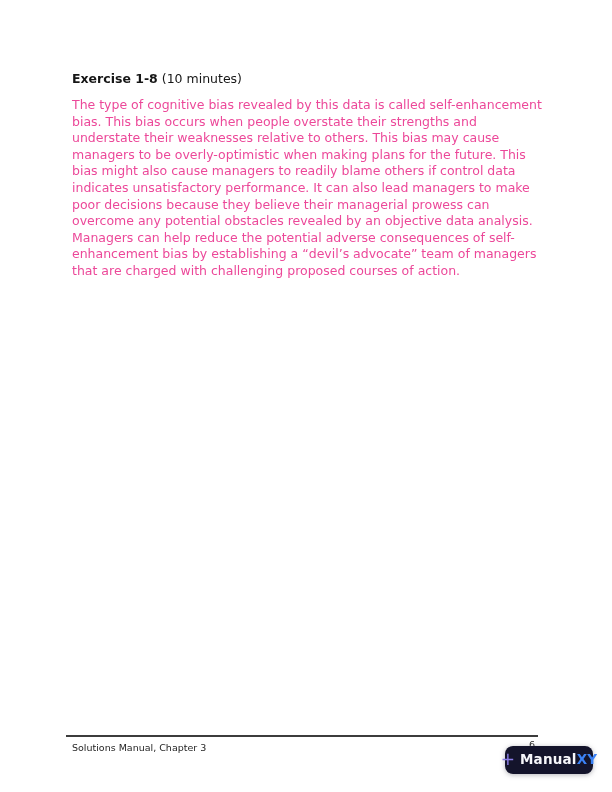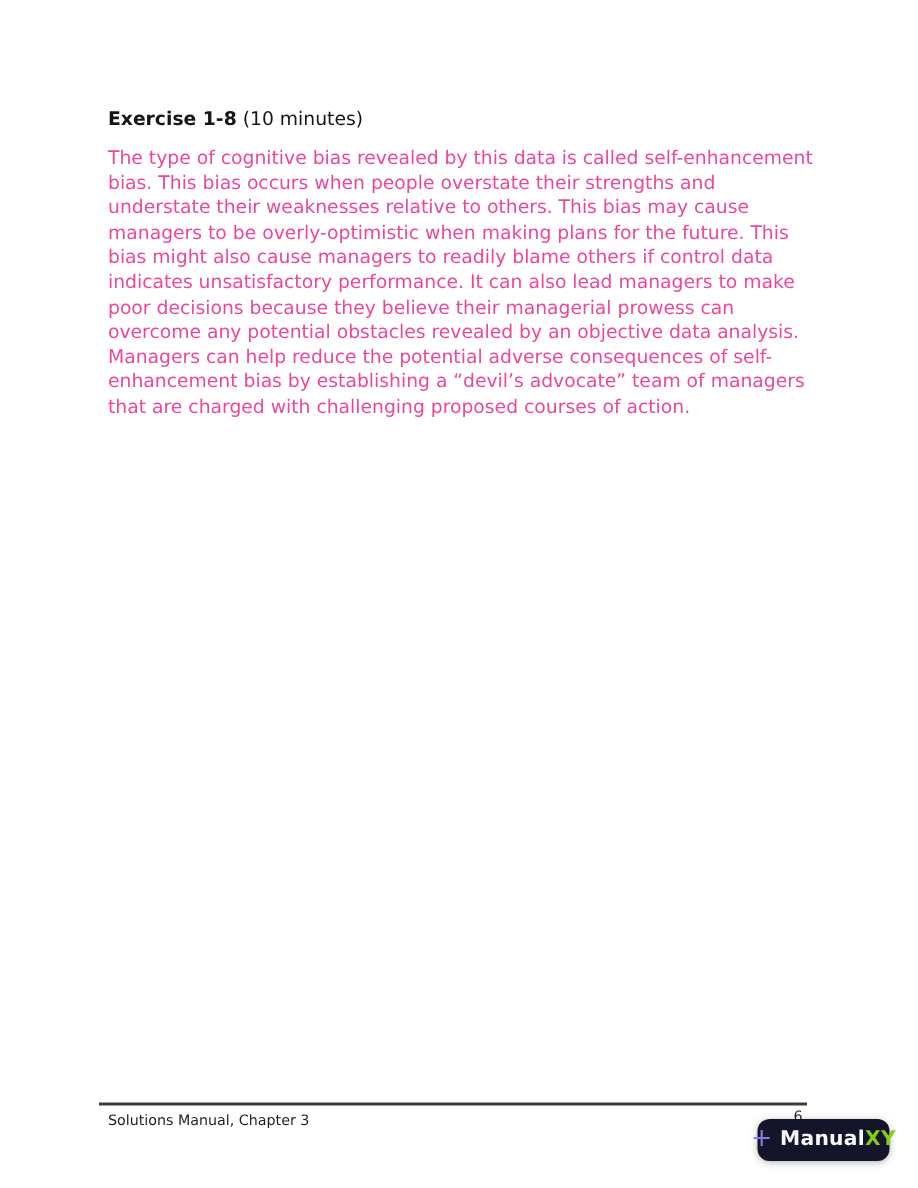--- a/index.html
+++ b/index.html
@@ -108,16 +108,16 @@
 that are charged with challenging proposed courses of action.</div>
 
   <div class="footer-rule"></div>
 
   <div class="footer-text">Solutions Manual, Chapter 3</div>
 
   <div class="page-number">6</div>
 
   <div class="brand-badge" style="background: rgb(20, 20, 43);">
     <span class="brand-plus" style="color: rgb(139, 125, 232);">+</span>
-    <span class="brand-name"><span style="color: rgb(247, 247, 251);">Manual</span><span style="color: #84cc16;">XY</span></span>
+    <span class="brand-name"><span style="color: rgb(247, 247, 251);">Manual</span><span style="color: #3b82f6;">XY</span></span>
   </div>
 
 </div>
 
 </body></html>

